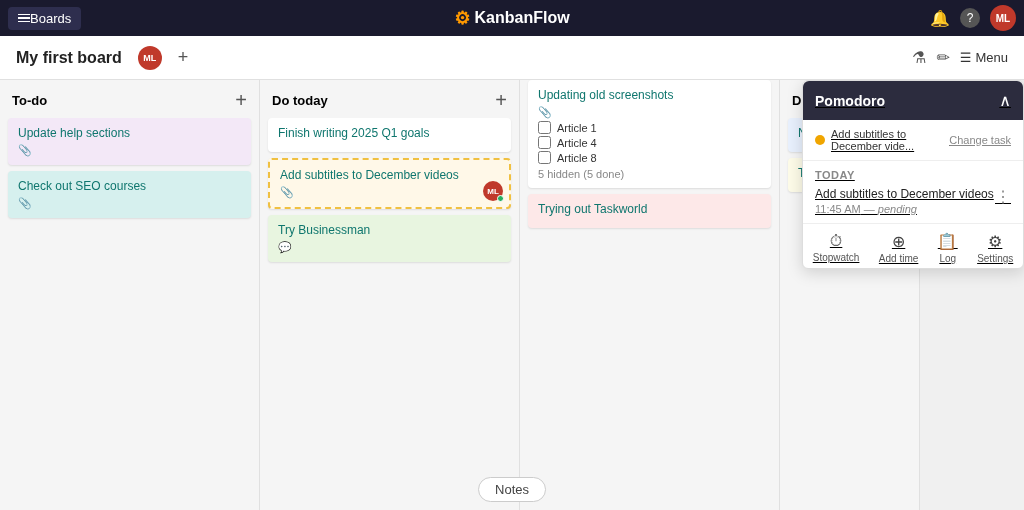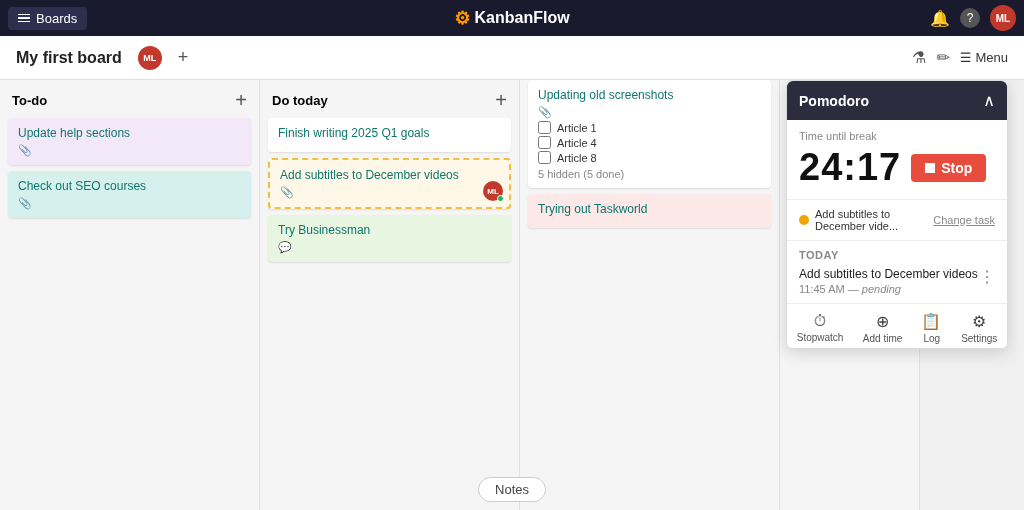--- a/index.html
+++ b/index.html
@@ -17,21 +17,20 @@
     .boards-btn {
       background: #2e2e4e;
       color: #fff;
       border: none;
       border-radius: 4px;
       padding: 4px 10px;
       font-size: 13px;
       cursor: pointer;
       display: flex;
       align-items: center;
-      gap: 6px;
     }
     .boards-btn .menu-lines { display: flex; flex-direction: column; gap: 2px; }
     .boards-btn .menu-lines span { display: block; width: 12px; height: 1.5px; background: #fff; }
     .logo {
       position: absolute;
       left: 50%;
       transform: translateX(-50%);
       display: flex;
       align-items: center;
       gap: 4px;
@@ -178,27 +177,28 @@
       font-size: 13px;
       cursor: pointer;
       color: #444;
       z-index: 10;
     }
 
     
     .pomodoro-panel {
       position: absolute;
       top: 0;
-      right: 16px;
+      right: 0;
       width: 222px;
       background: #fff;
       border: 1px solid #ddd;
       border-radius: 6px;
       box-shadow: 0 4px 16px rgba(0,0,0,0.15);
       z-index: 20;
+      text-decoration: underline;
     }
     .pom-header {
       background: #2c2c3e;
       color: #fff;
       padding: 10px 12px;
       display: flex;
       align-items: center;
       justify-content: space-between;
       border-radius: 6px 6px 0 0;
       font-size: 14px;
@@ -402,30 +402,20 @@
       </div>
     </div>
   </div>
 
   <div class="pomodoro-panel">
     <div class="pom-header">
       <span>Pomodoro</span>
       <button class="pom-close">∧</button>
     </div>
 
-    <div class="pom-timer-section">
-      <div class="pom-label">Time until break</div>
-      <div class="pom-timer-row">
-        <span class="pom-time">24:17</span>
-        <button class="stop-btn">
-          <span class="stop-square"></span>
-          <span>Stop</span>
-        </button>
-      </div>
-    </div>
 
     <div class="pom-task-indicator">
       <div class="pom-task-dot"></div>
       <span class="pom-task-name">Add subtitles to December vide...</span>
       <span class="pom-change-link">Change task</span>
     </div>
 
     <div class="pom-today">
       <div class="pom-today-label">TODAY</div>
       <div class="pom-today-task">

